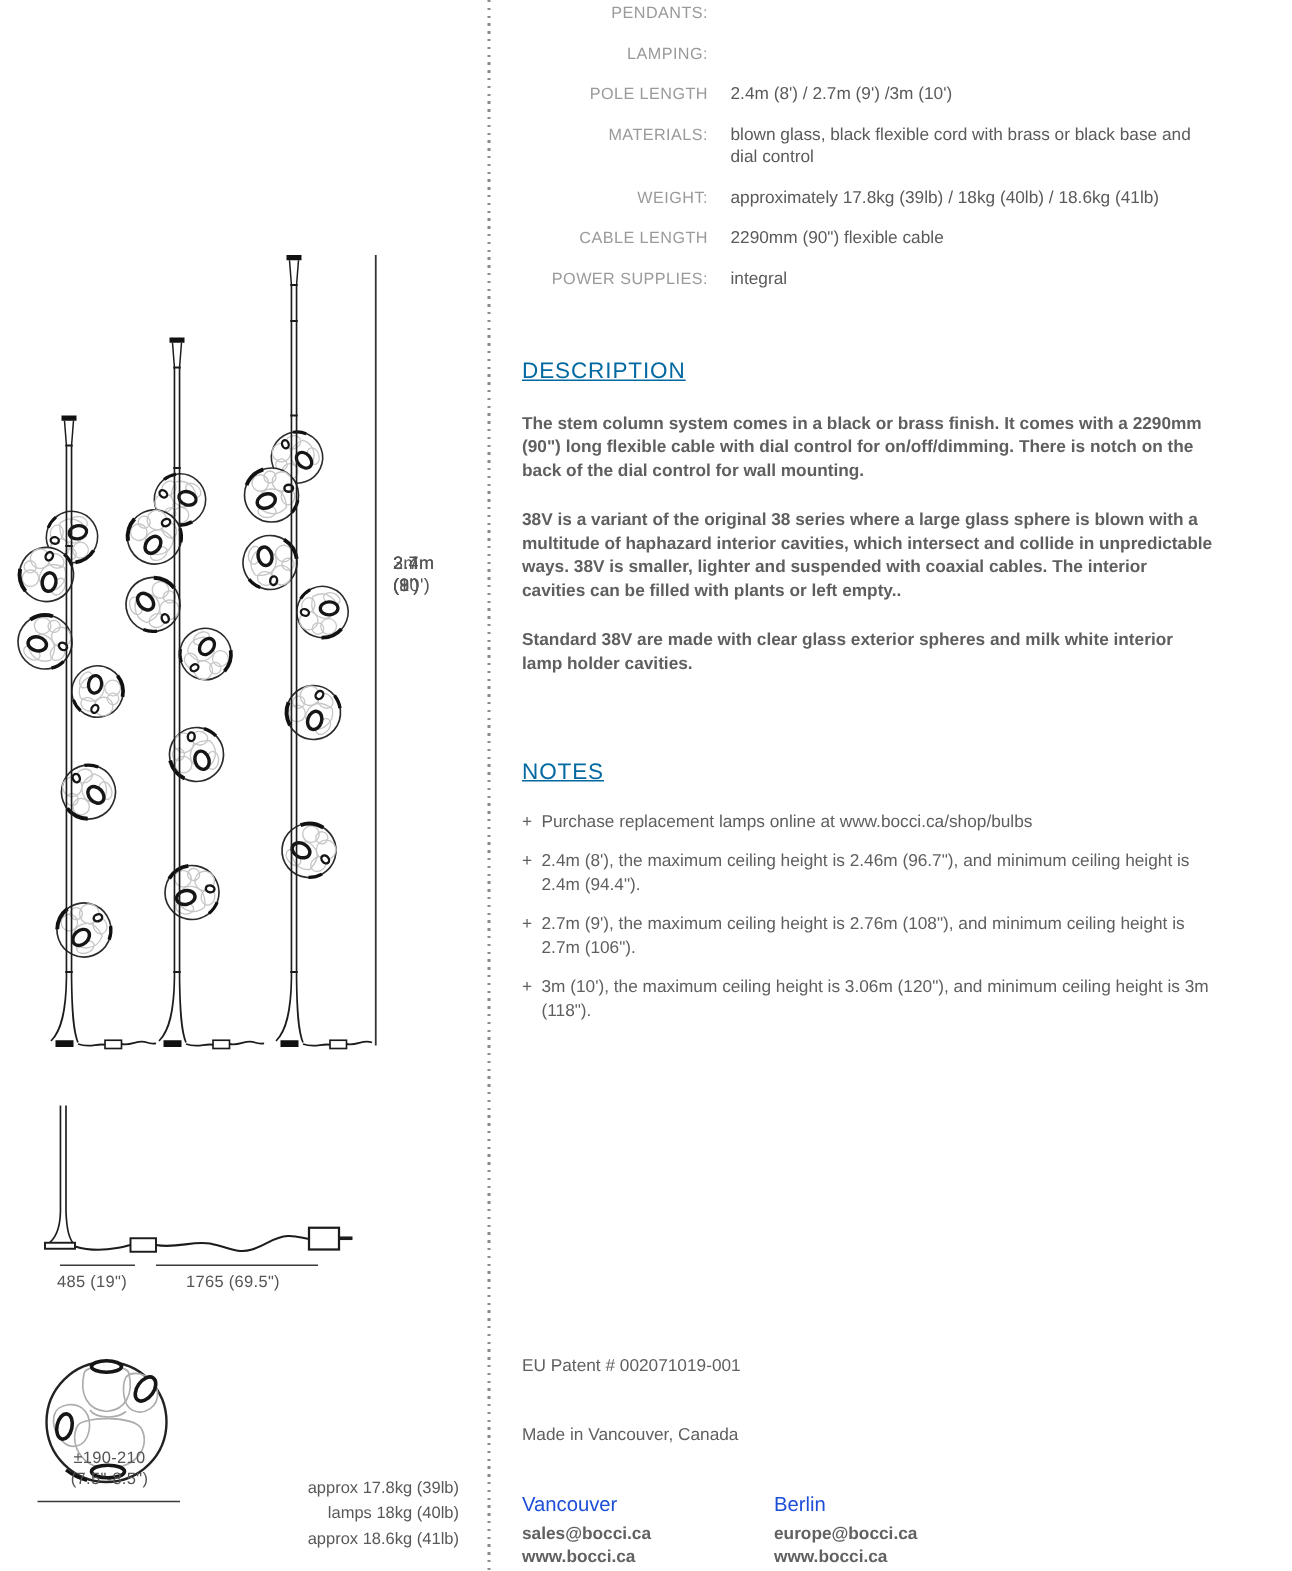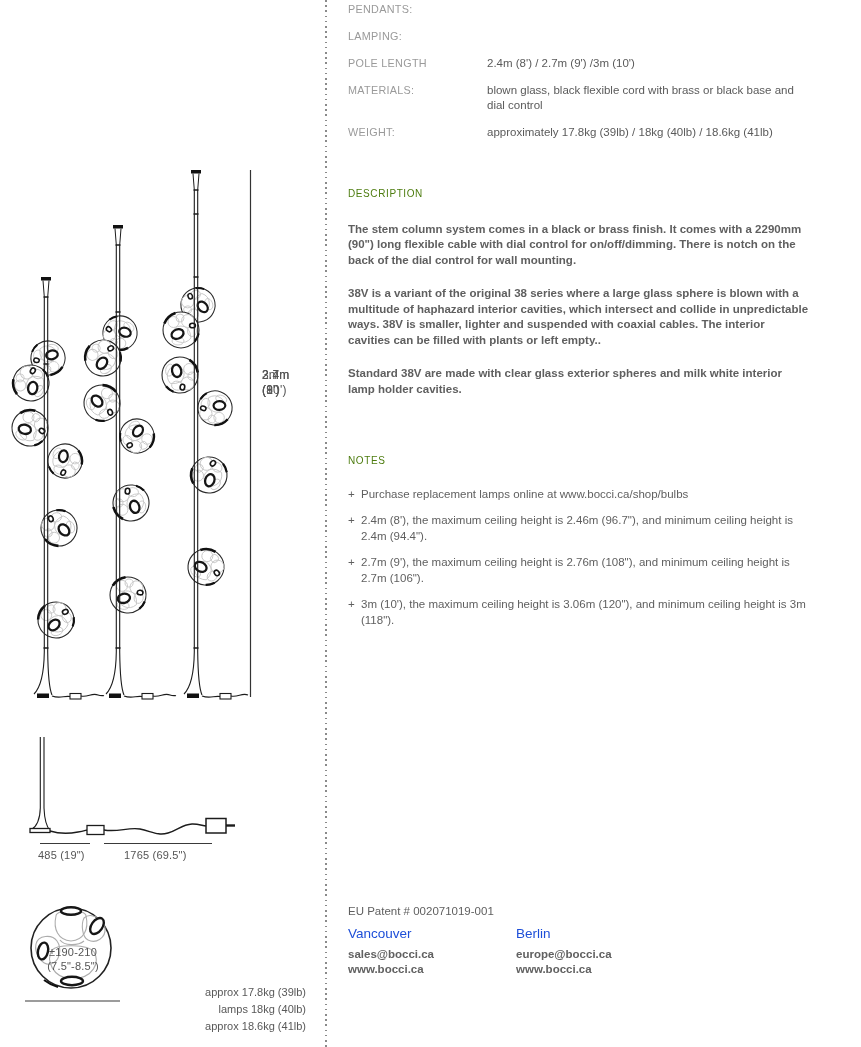--- a/index.html
+++ b/index.html
@@ -14,35 +14,35 @@
     background:repeating-linear-gradient(to bottom,#8a8a8a 0 1.6px,transparent 1.6px 5.2px);
   }
   
   .drawing-svg{position:absolute;left:0;top:0;width:330px;height:1047px;}
   .dim-label{position:absolute;font-size:12px;color:#555;line-height:15px;letter-spacing:.2px;}
   .dim-label.small{font-size:11px;line-height:13.5px;}
   .pre{white-space:pre-line;}
   .height-labels{position:absolute;left:262px;top:368px;}
   .height-labels .h{margin-bottom:13px;}
   .weights{position:absolute;left:96px;top:984px;width:210px;text-align:right;font-size:11px;color:#585858;line-height:17px;}
-  .sphere-dim{position:absolute;left:27px;top:946px;width:92px;text-align:center;}
+  .sphere-dim{position:absolute;left:27px;top:966px;width:92px;text-align:center;}
   
   .right-col{position:absolute;left:348px;top:2px;width:484px;font-size:11.5px;line-height:15.5px;color:#5f5f5f;}
   .spec-row{display:flex;margin-bottom:12px;}
-  .spec-label{width:124px;text-align:left;color:#9a9a9a;font-size:10.8px;letter-spacing:.3px;line-height:15px;flex:none;}
+  .spec-label{width:124px;text-align:right;color:#9a9a9a;font-size:10.8px;letter-spacing:.3px;line-height:15px;flex:none;}
   .spec-value{margin-left:15px;width:312px;color:#5a5a5a;line-height:15px;}
-  .section-heading{font-size:10px;color:#4d7c0f;letter-spacing:.6px;margin:46px 0 20px 0;}
+  .section-heading{font-size:15px;color:#0369a1;letter-spacing:.6px;margin:46px 0 20px 0;text-decoration:underline;}
   .section-heading.notes-h{margin-top:56px;margin-bottom:18px;}
   .para{margin:0 0 18px 0;width:462px;font-weight:bold;}
   .note-item{display:flex;margin-bottom:11px;width:462px;}
   .note-bullet{flex:none;width:13px;}
   .note-text{flex:1;max-width:449px;}
   
   .footer{position:absolute;left:348px;top:905px;width:484px;font-size:11.5px;color:#5f5f5f;}
-  .patent-line{margin-bottom:9px;}
+  .patent-line{margin-bottom:34px;}
   .made-in-line{margin-bottom:32px;}
   .offices{display:flex;}
   .office{width:168px;}
   .office .city{font-size:13.5px;color:#1d4ed8;margin-bottom:6px;}
   .office .line{line-height:14.5px;color:#616161;font-weight:bold;}
 </style>
 </head>
 <body>
 
 <div class="divider"></div>
@@ -195,20 +195,28 @@
       <div class="spec-value">2.4m (8') / 2.7m (9') /3m (10')</div>
     </div>
     <div class="spec-row">
       <div class="spec-label">MATERIALS:</div>
       <div class="spec-value">blown glass, black flexible cord with brass or black base and dial control</div>
     </div>
     <div class="spec-row">
       <div class="spec-label">WEIGHT:</div>
       <div class="spec-value">approximately 17.8kg (39lb) / 18kg (40lb) / 18.6kg (41lb)</div>
     </div>
+    <div class="spec-row">
+      <div class="spec-label">CABLE LENGTH</div>
+      <div class="spec-value">2290mm (90") flexible cable</div>
+    </div>
+    <div class="spec-row">
+      <div class="spec-label">POWER SUPPLIES:</div>
+      <div class="spec-value">integral</div>
+    </div>
   </div>
 
   <div class="section-heading">DESCRIPTION</div>
   <p class="para">The stem column system comes in a black or brass finish. It comes with a 2290mm (90") long flexible cable with dial control for on/off/dimming. There is notch on the back of the dial control for wall mounting.</p>
   <p class="para">38V is a variant of the original 38 series where a large glass sphere is blown with a multitude of haphazard interior cavities, which intersect and collide in unpredictable ways. 38V is smaller, lighter and suspended with coaxial cables. The interior cavities can be filled with plants or left empty..</p>
   <p class="para">Standard 38V are made with clear glass exterior spheres and milk white interior lamp holder cavities.</p>
 
   <div class="section-heading notes-h">NOTES</div>
   <div class="note-item">
     <span class="note-bullet">+</span>
@@ -223,20 +231,21 @@
     <span class="note-text">2.7m (9'), the maximum ceiling height is 2.76m (108"), and minimum ceiling height is 2.7m (106").</span>
   </div>
   <div class="note-item">
     <span class="note-bullet">+</span>
     <span class="note-text">3m (10'), the maximum ceiling height is 3.06m (120"), and minimum ceiling height is 3m (118").</span>
   </div>
 </div>
 
 <div class="footer">
   <div class="patent-line">EU Patent # 002071019-001</div>
+  <div class="made-in-line">Made in Vancouver, Canada</div>
   <div class="offices">
     <div class="office">
       <div class="city">Vancouver</div>
       <div class="line">sales@bocci.ca</div>
       <div class="line">www.bocci.ca</div>
     </div>
     <div class="office">
       <div class="city">Berlin</div>
       <div class="line">europe@bocci.ca</div>
       <div class="line">www.bocci.ca</div>

